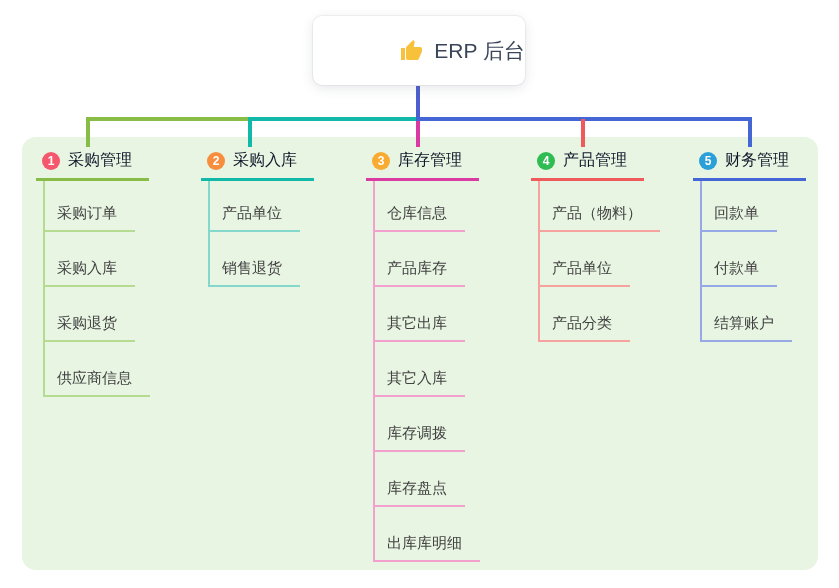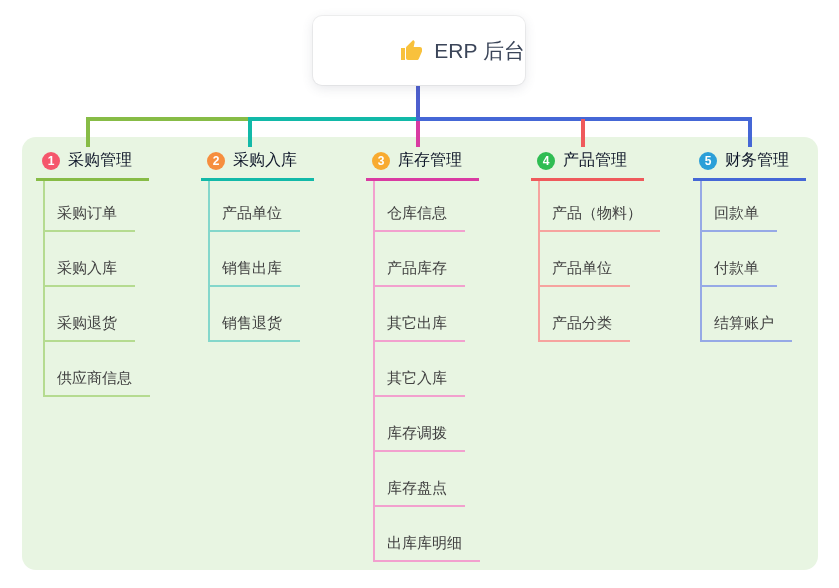--- a/index.html
+++ b/index.html
@@ -100,23 +100,20 @@
   <div class="branch" style="left: 208px; top: 150px; --accent: #12b9a8; --light: #84d7cb; --badge: #f68e3e;">
     <div class="branch-header">
       <span class="badge">2</span>
       <span class="branch-title">采购入库</span>
     </div>
     <div class="children">
       <div class="child">
           <span class="child-label">产品单位</span>
         </div>
       <div class="child">
-          <span class="child-label">销售出库</span>
-        </div>
-      <div class="child">
           <span class="child-label">销售退货</span>
         </div>
     </div>
   </div>
 
   <div class="branch" style="left: 373px; top: 150px; --accent: #d93ba2; --light: #f2a0ce; --badge: #f8ab30;">
     <div class="branch-header">
       <span class="badge">3</span>
       <span class="branch-title">库存管理</span>
     </div>

